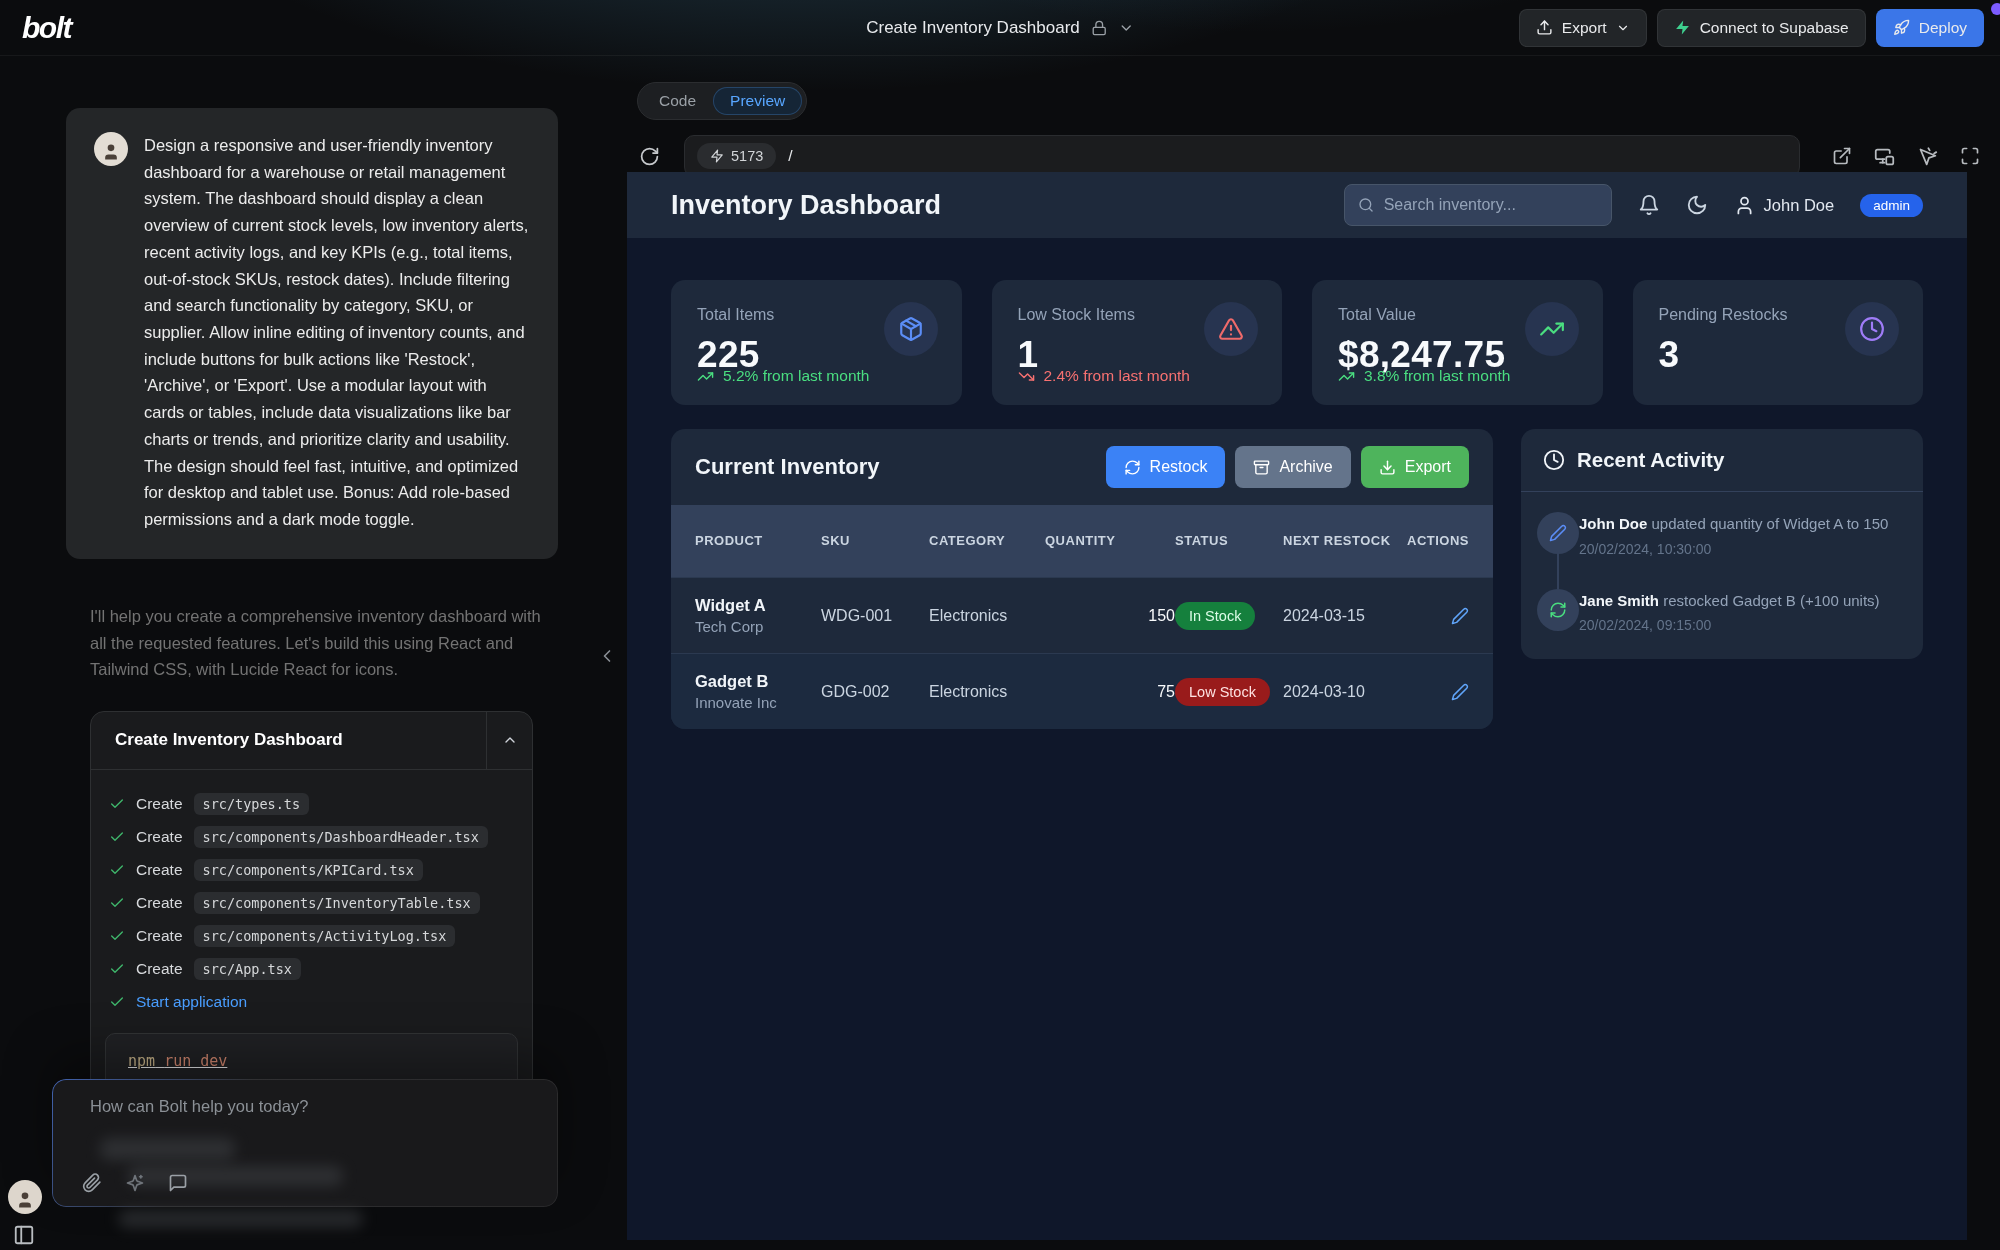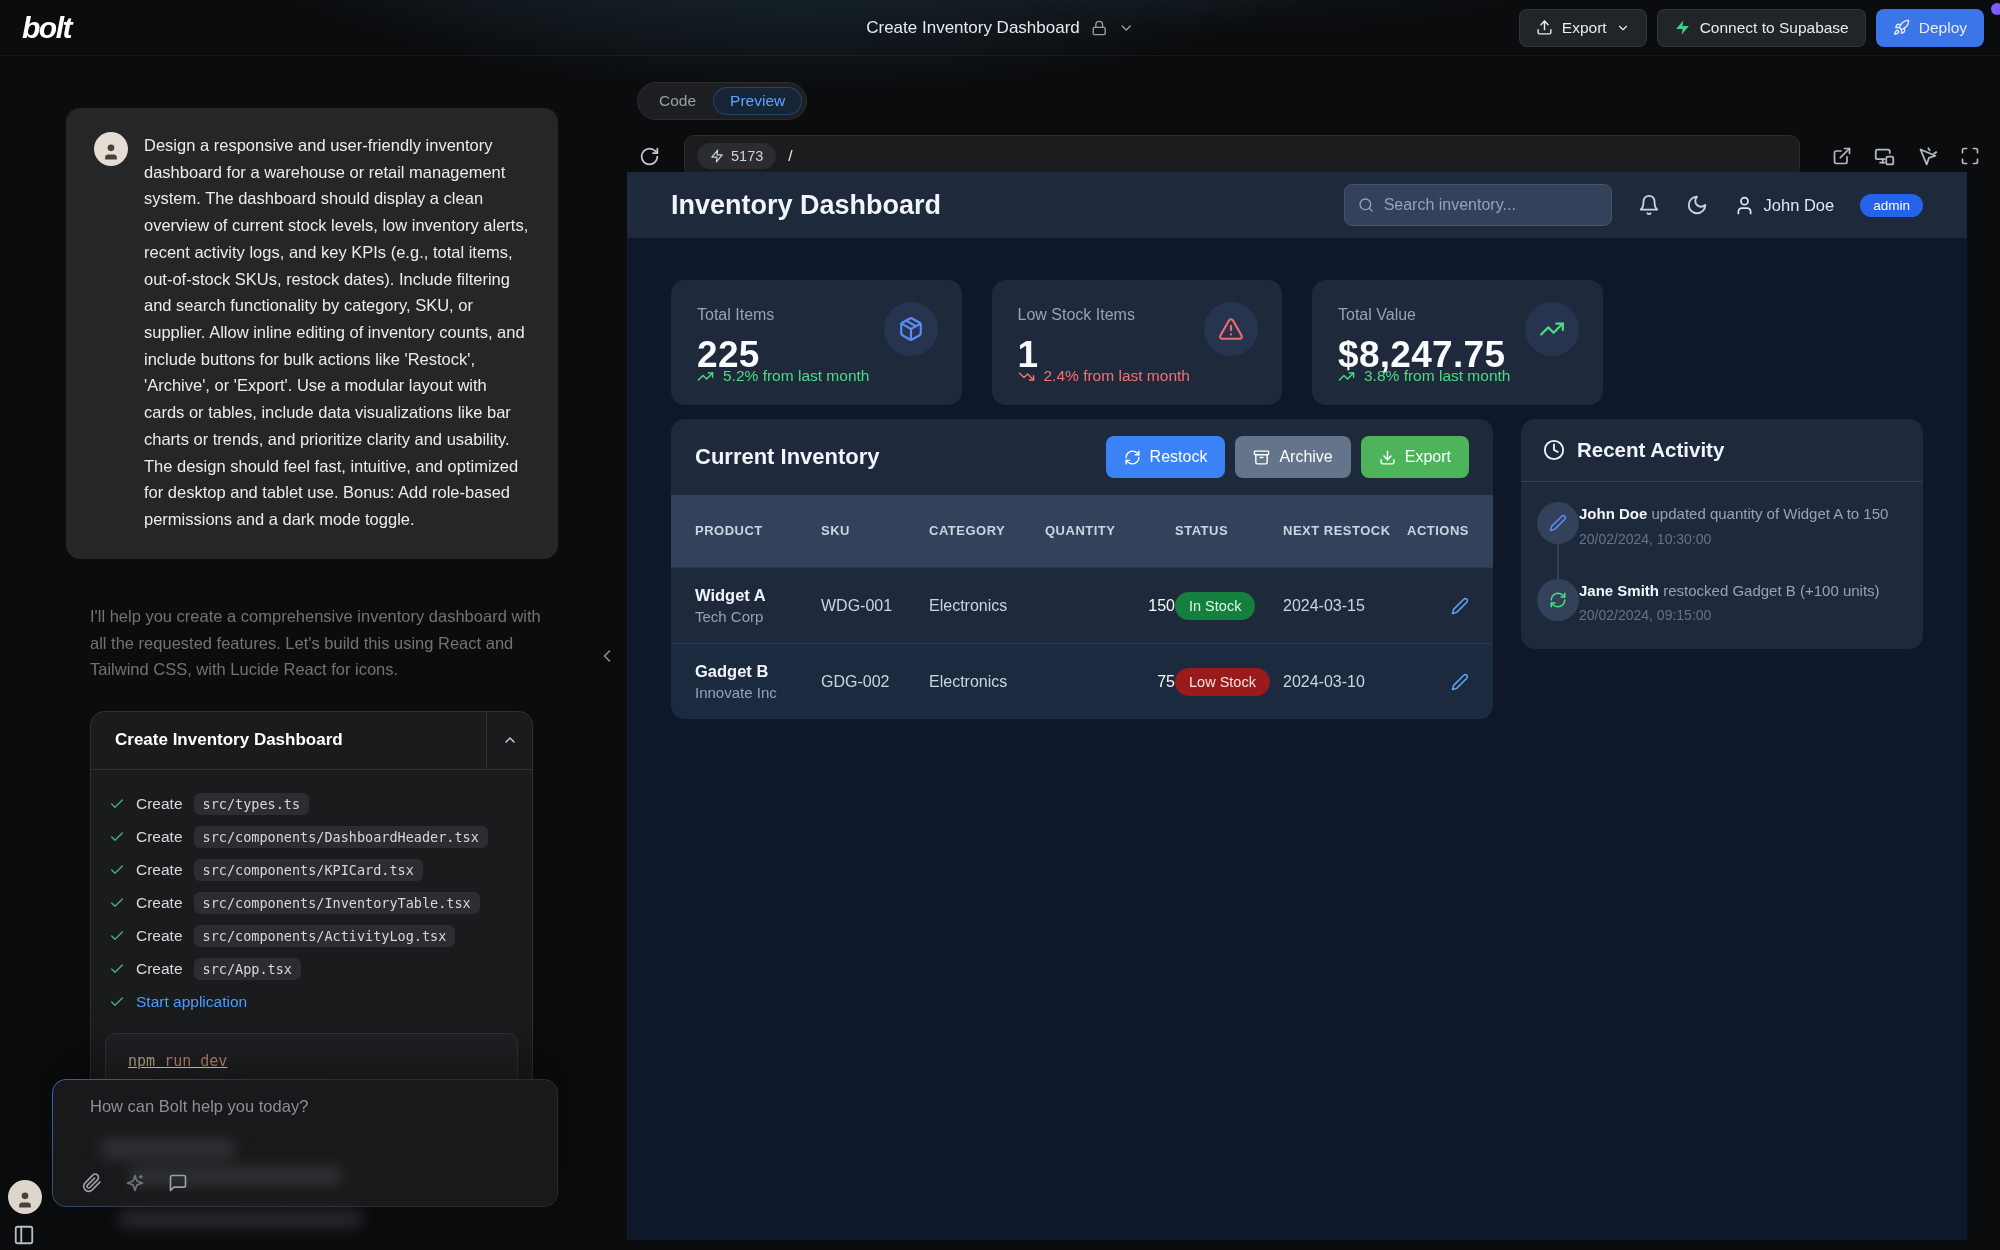--- a/index.html
+++ b/index.html
@@ -114,21 +114,21 @@
   .kpis { display:grid; grid-template-columns:repeat(4,1fr); gap:30px; }
   .kpi { position:relative; background:#1e293b; border-radius:14px; padding:26px; height:125px; }
   .kpi-label { color:#94a3b8; font-size:16px; }
   .kpi-value { color:#f8fafc; font-size:37px; font-weight:700; margin-top:10px; letter-spacing:.3px; }
   .kpi-icon { position:absolute; top:22px; right:24px; width:54px; height:54px; border-radius:50%;
     background:#273450; display:flex; align-items:center; justify-content:center; }
   .c-blue { color:#5b8df6; } .c-red { color:#ef6a6a; } .c-green { color:#4ade80; } .c-purple { color:#9f7cf7; }
   .kpi-change { position:absolute; left:26px; bottom:20px; font-size:15.5px; display:flex; gap:9px; align-items:center; }
   .up { color:#4ade80; } .down { color:#f87171; }
 
-  .main-grid { display:grid; grid-template-columns:1fr 402px; gap:28px; margin-top:14px; }
+  .main-grid { display:grid; grid-template-columns:1fr 402px; gap:28px; margin-top:24px; }
   .inv-card { background:#1e293b; border-radius:14px; overflow:hidden; align-self:start; }
   .inv-head { display:flex; align-items:center; padding:17px 24px; }
   .inv-title { font-size:22px; font-weight:700; color:#f1f5f9; }
   .inv-actions { margin-left:auto; display:flex; gap:10px; }
   .btn { height:42px; padding:0 18px; border-radius:8px; border:none; color:#fff; font-size:16px;
     display:flex; align-items:center; gap:9px; cursor:pointer; font-family:"Liberation Sans",sans-serif; }
   .btn-restock { background:#3b82f6; } .btn-archive { background:#64748b; } .btn-export { background:#4eb45c; }
   .tgrid { display:grid; grid-template-columns:126px 108px 116px 130px 108px 122px 1fr; align-items:center; padding:0 24px; }
   .table-head { background:#33415b; height:72px; color:#cbd5e1; font-size:13px; font-weight:700;
     letter-spacing:.5px; text-transform:uppercase; line-height:1.35; }
@@ -614,20 +614,29 @@
               <svg class="ic" width="26" height="26">
                 <use href="#i-trend-up"></use>
               </svg>
             </div>
           <div class="kpi-change up">
             <svg class="ic" width="17" height="17">
                 <use href="#i-trend-up"></use>
               </svg>
             <span>3.8% from last month</span>
           </div>
+        </div>
+        <div class="kpi">
+          <div class="kpi-label">Pending Restocks</div>
+          <div class="kpi-value">3</div>
+          <div class="kpi-icon c-purple">
+              <svg class="ic" width="26" height="26">
+                <use href="#i-clock"></use>
+              </svg>
+            </div>
         </div>
       </div>
 
       <div class="main-grid">
         <div class="inv-card">
           <div class="inv-head">
             <div class="inv-title">Current Inventory</div>
             <div class="inv-actions">
               <button class="btn btn-restock">
                 <svg class="ic" width="17" height="17">

